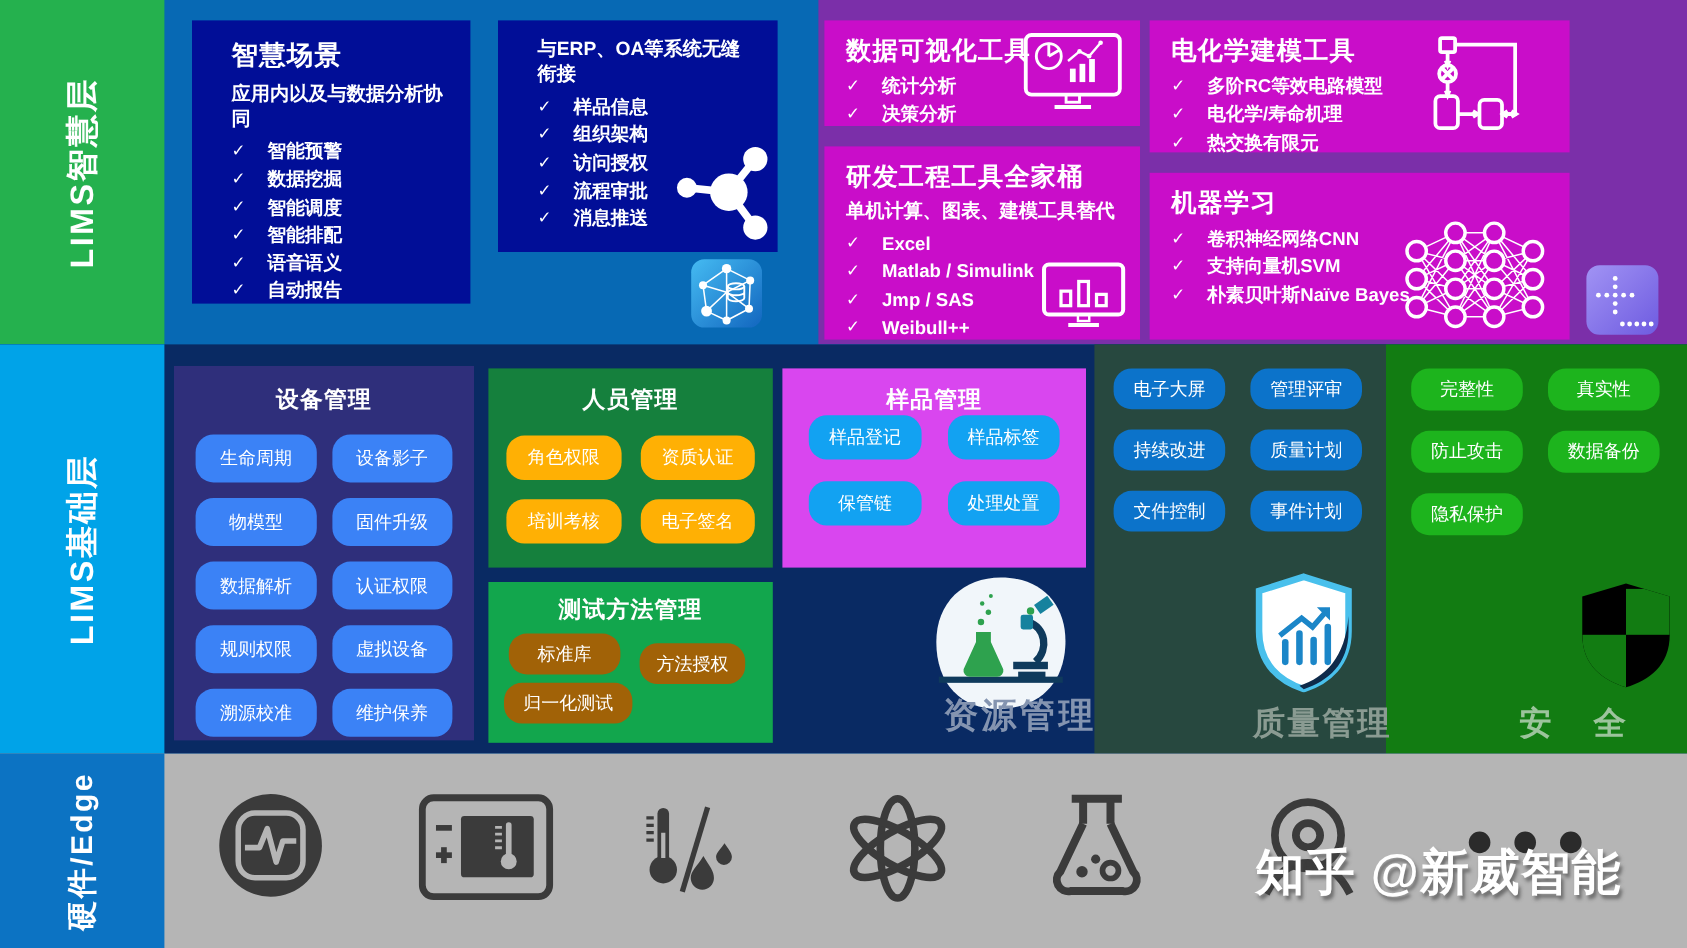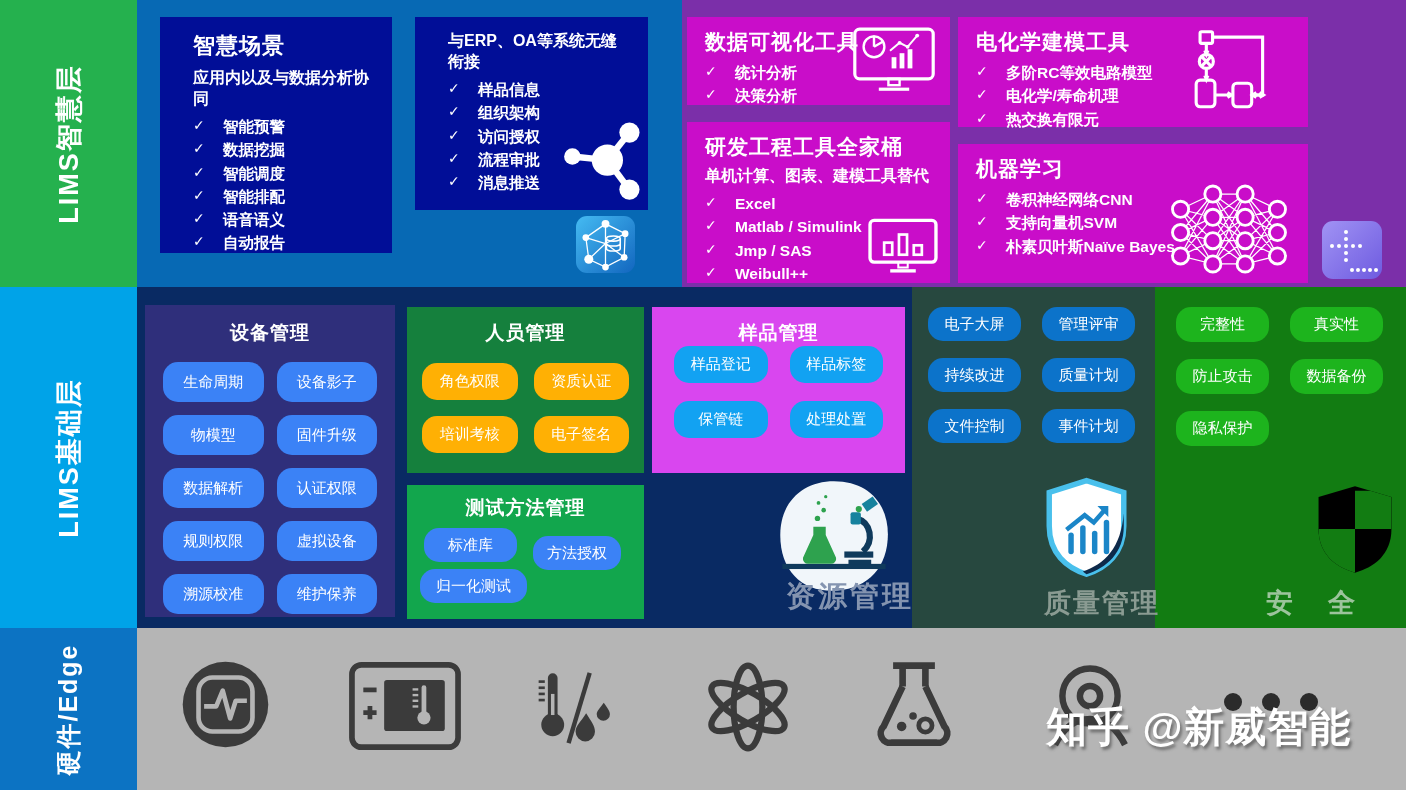--- a/index.html
+++ b/index.html
@@ -57,21 +57,21 @@
   .mcard h3{margin:0;text-align:center;font-size:19px;font-weight:600;letter-spacing:1px;}
   #card-device{left:145px;top:18px;width:250px;height:312px;background:#2F2F7B;padding-top:15px;}
   #card-device .grid{display:grid;grid-template-columns:1fr 1fr;column-gap:13px;row-gap:13px;padding:0 18px;margin-top:16px;}
   #card-device .chip{background:#3b82f6;height:40px;}
 
   #card-personnel{left:407px;top:20px;width:237px;height:166px;background:#15803d;padding-top:13px;}
   #card-personnel .grid{display:grid;grid-template-columns:1fr 1fr;column-gap:20px;row-gap:21px;padding:0 15px;margin-top:17px;gap:16px;}
   #card-personnel .chip{background:#FFB004;height:37px;}
 
   #card-testmethod{left:407px;top:198px;width:237px;height:134px;background:#12A64D;padding-top:10px;}
-  #card-testmethod .chip{position:absolute;background:#3b82f6;height:34px;}
+  #card-testmethod .chip{position:absolute;background:#a16207;height:34px;}
   #chip-tm-0{left:17px;top:43px;width:93px;}
   #chip-tm-1{left:126px;top:51px;width:88px;}
   #chip-tm-2{left:13px;top:84px;width:107px;}
 
   #card-sample{left:652px;top:20px;width:253px;height:166px;background:#d946ef;padding-top:13px;}
   #card-sample .grid{display:grid;grid-template-columns:1fr 1fr;column-gap:22px;row-gap:18px;padding:0 22px;}
   #card-sample .chip{background:#12A2F2;height:37px;}
 
   .chip{display:flex;align-items:center;justify-content:center;color:#fff;font-size:15px;white-space:nowrap;border-radius:15px;}
 

